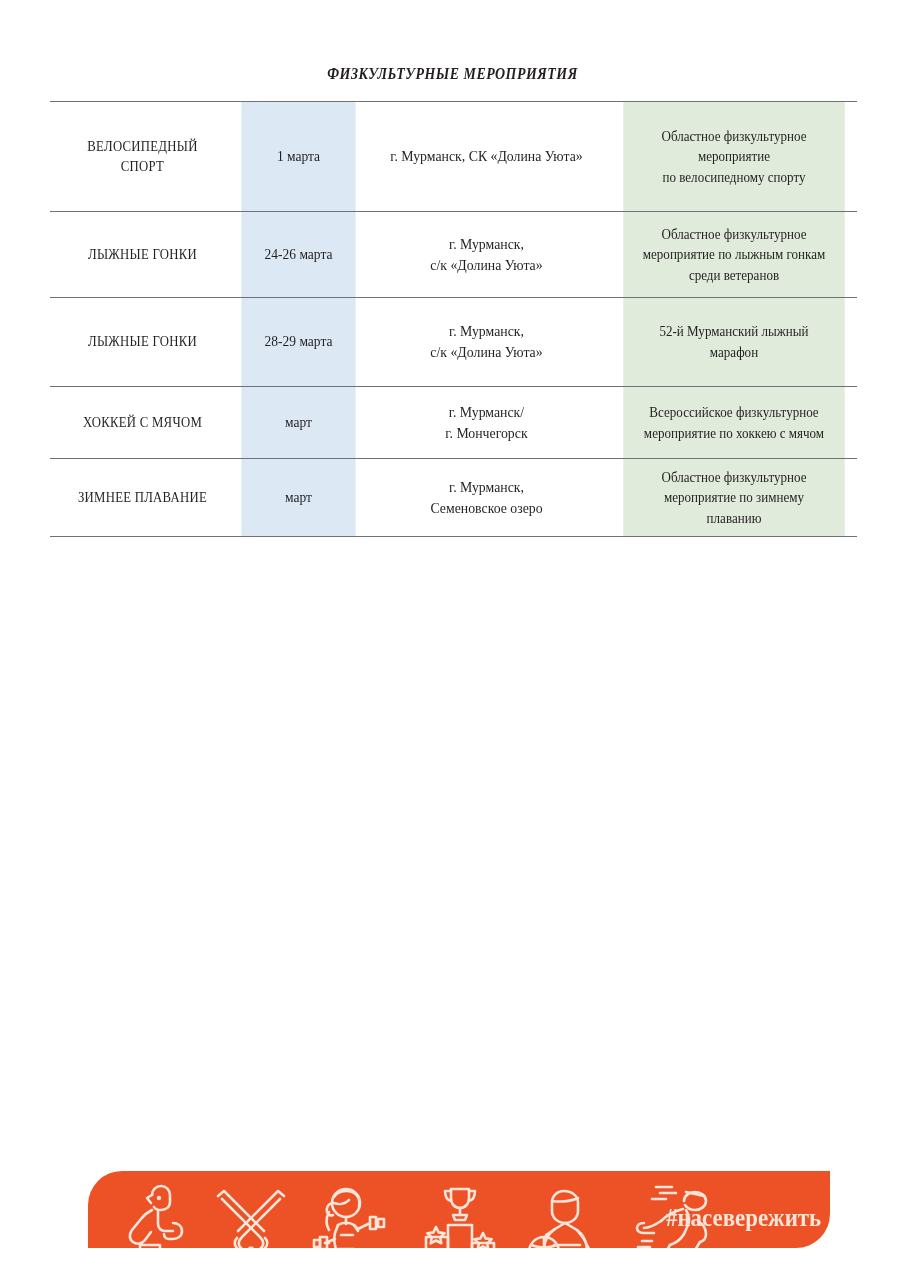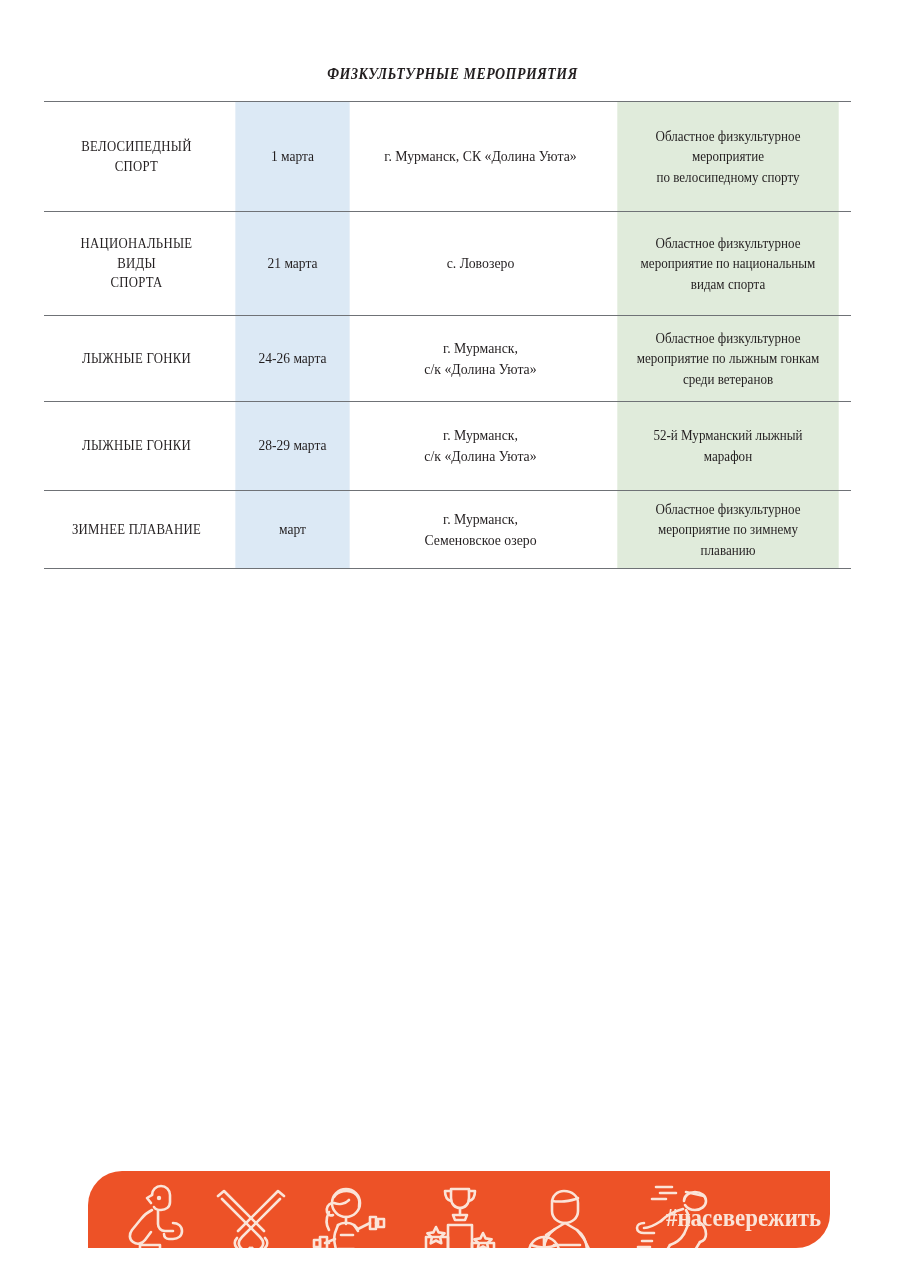--- a/index.html
+++ b/index.html
@@ -29,21 +29,21 @@
     letter-spacing: 0.6px;
     color: #231f20;
     transform: scaleX(0.82);
     transform-origin: center center;
     white-space: nowrap;
   }
 
   
   .schedule-table {
     position: absolute;
-    left: 44px;
+    left: 50px;
     top: 101px;
     width: 807px;
     border-collapse: collapse;
     table-layout: fixed;
   }
   .schedule-table tr {
     border-top: 1.6px solid #6f7276;
   }
   .schedule-table tr:last-child {
     border-bottom: 1.6px solid #6f7276;
@@ -156,37 +156,20 @@
       <td class="cell-place">
         <span class="line">г. Мурманск, СК «Долина Уюта»</span>
       </td>
       <td class="cell-desc">
         <span class="line">Областное физкультурное</span>
         <span class="line">мероприятие</span>
         <span class="line">по велосипедному спорту</span>
       </td>
     </tr>
 
-    <tr style="height:104px;">
-      <td class="cell-sport">
-        <span class="line">НАЦИОНАЛЬНЫЕ ВИДЫ</span>
-        <span class="line">СПОРТА</span>
-      </td>
-      <td class="cell-date">
-        <span class="line">21 марта</span>
-      </td>
-      <td class="cell-place">
-        <span class="line">с. Ловозеро</span>
-      </td>
-      <td class="cell-desc">
-        <span class="line">Областное физкультурное</span>
-        <span class="line">мероприятие по национальным</span>
-        <span class="line">видам спорта</span>
-      </td>
-    </tr>
 
     <tr style="height:86px;">
       <td class="cell-sport">
         <span class="line">ЛЫЖНЫЕ ГОНКИ</span>
       </td>
       <td class="cell-date">
         <span class="line">24-26 марта</span>
       </td>
       <td class="cell-place">
         <span class="line">г. Мурманск,</span>
@@ -209,20 +192,36 @@
       <td class="cell-place">
         <span class="line">г. Мурманск,</span>
         <span class="line">с/к «Долина Уюта»</span>
       </td>
       <td class="cell-desc">
         <span class="line">52-й Мурманский лыжный</span>
         <span class="line">марафон</span>
       </td>
     </tr>
 
+    <tr style="height:72px;">
+      <td class="cell-sport">
+        <span class="line">ХОККЕЙ С МЯЧОМ</span>
+      </td>
+      <td class="cell-date">
+        <span class="line">март</span>
+      </td>
+      <td class="cell-place">
+        <span class="line">г. Мурманск/</span>
+        <span class="line">г. Мончегорск</span>
+      </td>
+      <td class="cell-desc">
+        <span class="line">Всероссийское физкультурное</span>
+        <span class="line">мероприятие по хоккею с мячом</span>
+      </td>
+    </tr>
 
     <tr style="height:78px;">
       <td class="cell-sport">
         <span class="line">ЗИМНЕЕ ПЛАВАНИЕ</span>
       </td>
       <td class="cell-date">
         <span class="line">март</span>
       </td>
       <td class="cell-place">
         <span class="line">г. Мурманск,</span>

